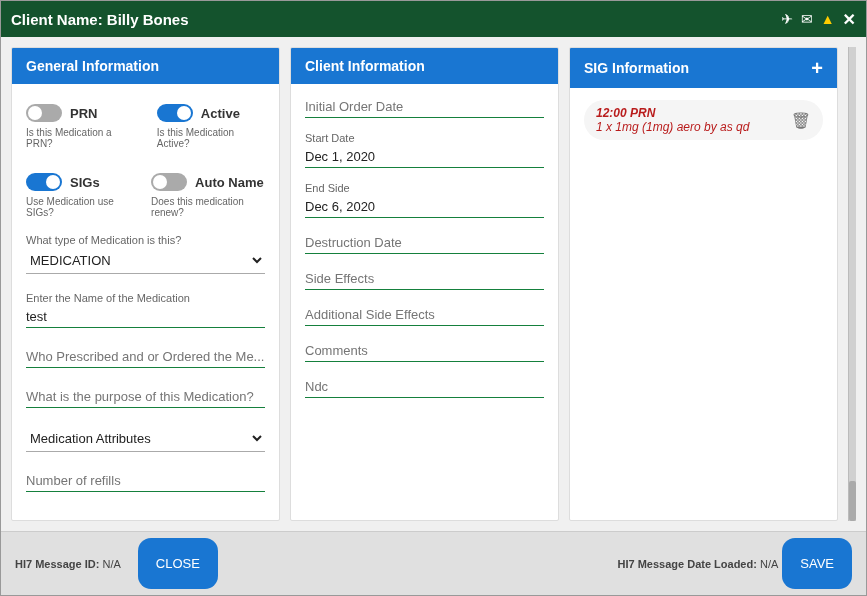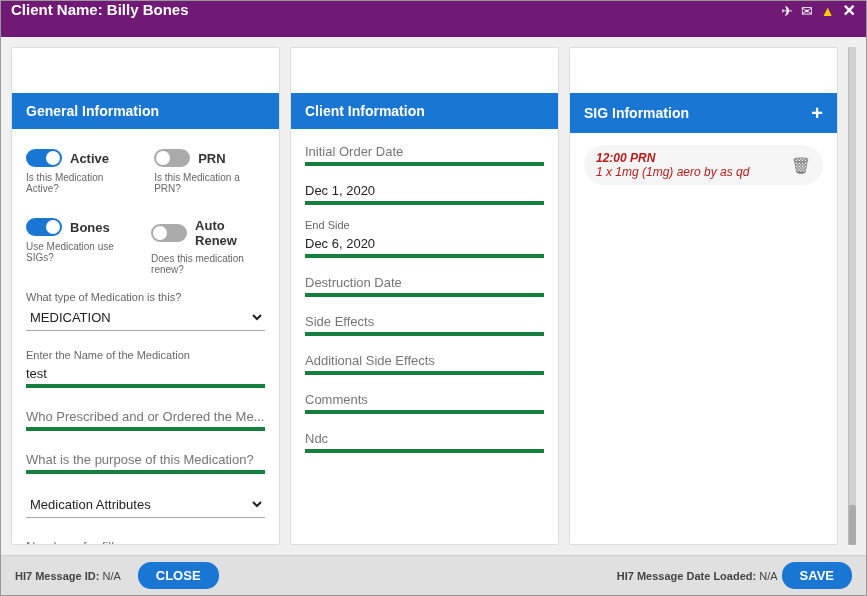--- a/index.html
+++ b/index.html
@@ -10,26 +10,26 @@
       height: 596px;
       background: #f0f0f0;
       border: 1px solid #999;
       display: flex;
       flex-direction: column;
       box-shadow: 0 4px 20px rgba(0,0,0,0.4);
     }
 
     
     .title-bar {
-      background: #701a75;
+      background: #14532d;
       color: white;
       padding: 0 10px;
       height: 36px;
       display: flex;
-      align-items: flex-start;
+      align-items: center;
       justify-content: space-between;
       flex-shrink: 0;
     }
     .title-bar-title {
       font-size: 15px;
       font-weight: bold;
     }
     .title-bar-icons {
       display: flex;
       align-items: center;
@@ -66,21 +66,20 @@
     .column-header {
       background: #1976d2;
       color: white;
       padding: 10px 14px;
       font-size: 14px;
       font-weight: bold;
       display: flex;
       align-items: center;
       justify-content: space-between;
       flex-shrink: 0;
-      margin-top: 45px;
     }
 
     .column-body {
       padding: 12px 14px;
       flex: 1;
       overflow-y: auto;
     }
 
     
     .toggle-row {
@@ -114,21 +113,21 @@
     .field-group {
       margin-bottom: 4px;
     }
     .field-label {
       font-size: 11px;
       color: #666;
       margin-bottom: 2px;
     }
     .field-underline {
       border: none;
-      border-bottom: 4px solid #15803d;
+      border-bottom: 1px solid #15803d;
       width: 100%;
       padding: 3px 0;
       font-size: 13px;
       color: #222;
       background: transparent;
       outline: none;
     }
 
     .dropdown-row {
       display: flex;
@@ -188,25 +187,25 @@
     .footer-info {
       font-size: 11px;
       color: #444;
     }
     .footer-info strong {
       font-weight: bold;
     }
 
     
     .btn {
-      padding: 6px 18px;
+      padding: 18px 18px;
       border: none;
       border-radius: 13px;
       font-size: 13px;
-      font-weight: bold;
+      font-weight: normal;
       cursor: pointer;
     }
     .btn-blue {
       background: #1976d2;
       color: white;
     }
 
     
     .column-body::-webkit-scrollbar { width: 6px; }
     .column-body::-webkit-scrollbar-track { background: #f1f1f1; }
@@ -275,62 +274,62 @@
 
   <div class="content-area">
 
     <div class="column">
       <div class="column-header">
         <span>General Information</span>
       </div>
       <div class="column-body">
 
         <div class="toggle-row">
+          <div class="toggle-item">
+            <div class="toggle-label-row">
+              <div class="inline-toggle">
+                <div class="inline-track" style="background:#aaa;"></div>
+                <div class="inline-thumb" style="left:2px;"></div>
+              </div>
+              <span class="toggle-name">PRN</span>
+            </div>
+            <div class="toggle-sub">Is this Medication a PRN?</div>
+          </div>
           <div class="toggle-item">
             <div class="toggle-label-row">
               <div class="inline-toggle">
                 <div class="inline-track" style="background:#1976d2;"></div>
                 <div class="inline-thumb" style="left:20px;"></div>
               </div>
               <span class="toggle-name">Active</span>
             </div>
             <div class="toggle-sub">Is this Medication Active?</div>
           </div>
-          <div class="toggle-item">
-            <div class="toggle-label-row">
-              <div class="inline-toggle">
-                <div class="inline-track" style="background:#aaa;"></div>
-                <div class="inline-thumb" style="left:2px;"></div>
-              </div>
-              <span class="toggle-name">PRN</span>
-            </div>
-            <div class="toggle-sub">Is this Medication a PRN?</div>
-          </div>
         </div>
 
         <div class="spacer"></div>
 
         <div class="toggle-row">
           <div class="toggle-item">
             <div class="toggle-label-row">
               <div class="inline-toggle">
                 <div class="inline-track" style="background:#1976d2;"></div>
                 <div class="inline-thumb" style="left:20px;"></div>
               </div>
-              <span class="toggle-name">Bones</span>
+              <span class="toggle-name">SIGs</span>
             </div>
             <div class="toggle-sub">Use Medication use SIGs?</div>
           </div>
           <div class="toggle-item">
             <div class="toggle-label-row">
               <div class="inline-toggle">
                 <div class="inline-track" style="background:#aaa;"></div>
                 <div class="inline-thumb" style="left:2px;"></div>
               </div>
-              <span class="toggle-name">Auto Renew</span>
+              <span class="toggle-name">Auto Name</span>
             </div>
             <div class="toggle-sub">Does this medication renew?</div>
           </div>
         </div>
 
         <div class="spacer"></div>
 
         <div class="field-group">
           <div class="field-label">What type of Medication is this?</div>
           <div class="dropdown-row">
@@ -383,20 +382,21 @@
         <span>Client Information</span>
       </div>
       <div class="column-body">
 
         <div class="field-group">
           <input type="text" class="field-underline" placeholder="Initial Order Date" style="">
         </div>
         <div class="spacer"></div>
 
         <div class="field-group">
+          <div class="field-label">Start Date</div>
           <input type="text" class="field-underline" value="Dec 1, 2020" style="">
         </div>
         <div class="spacer"></div>
 
         <div class="field-group">
           <div class="field-label">End Side</div>
           <input type="text" class="field-underline" value="Dec 6, 2020" style="">
         </div>
         <div class="spacer"></div>
 

